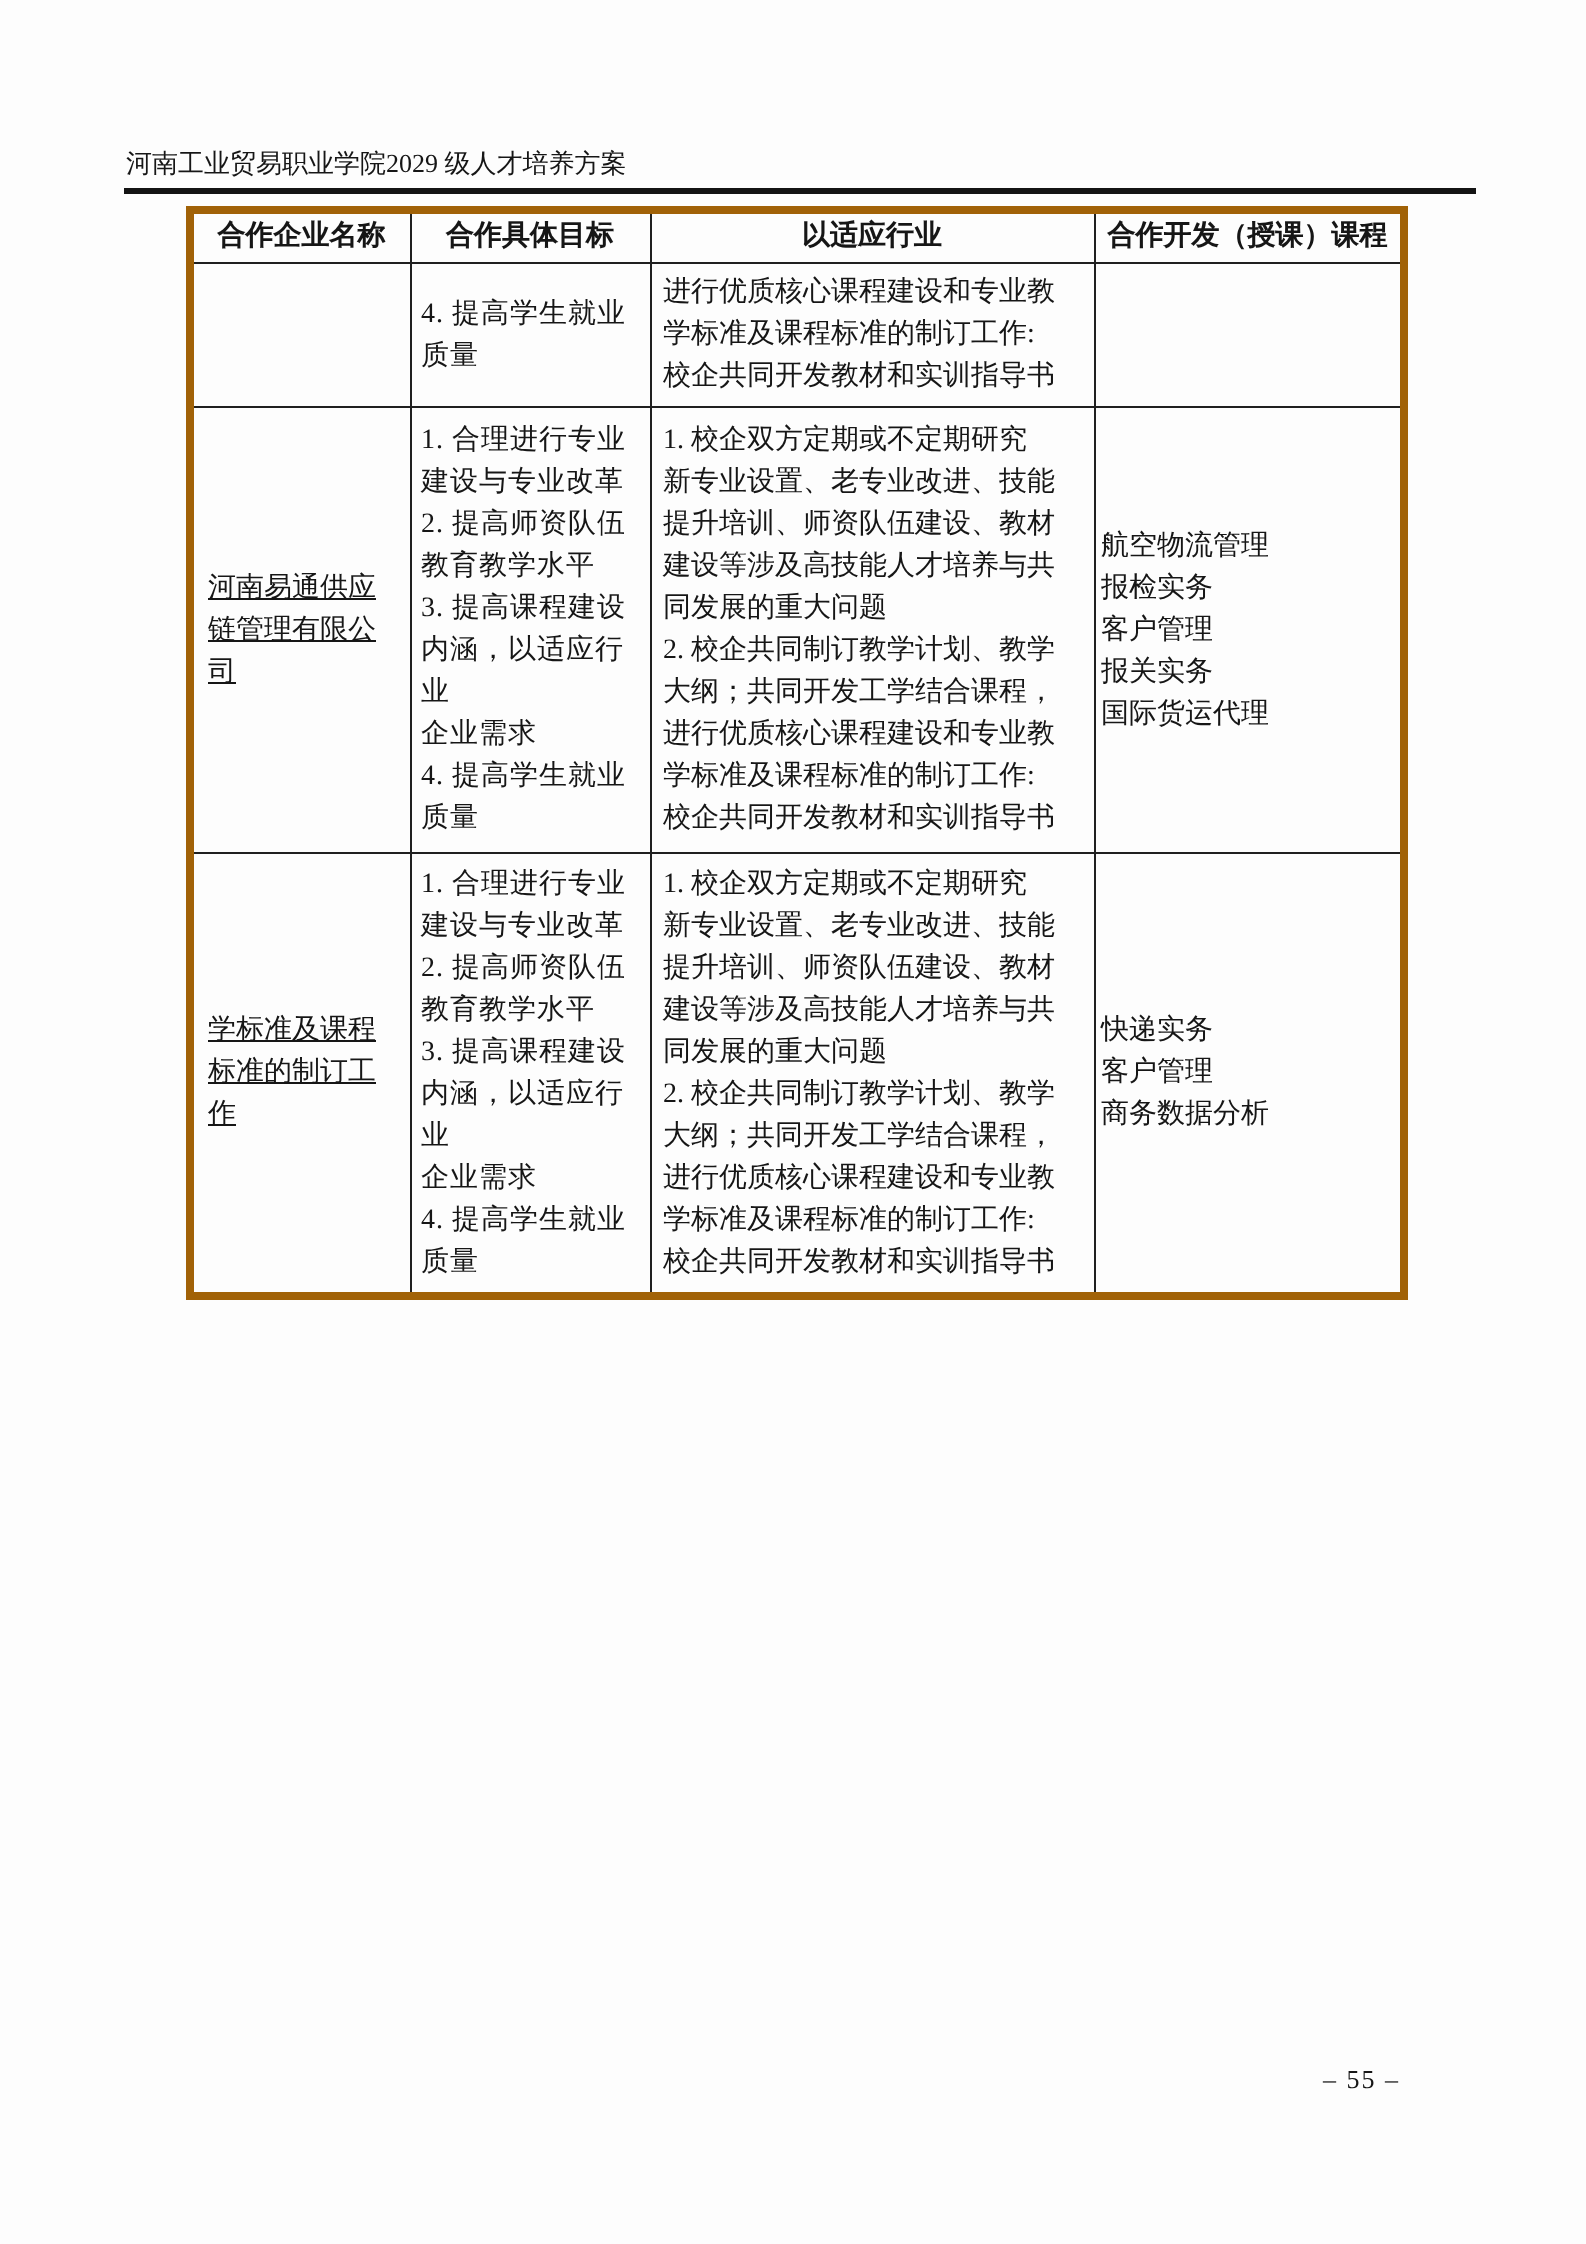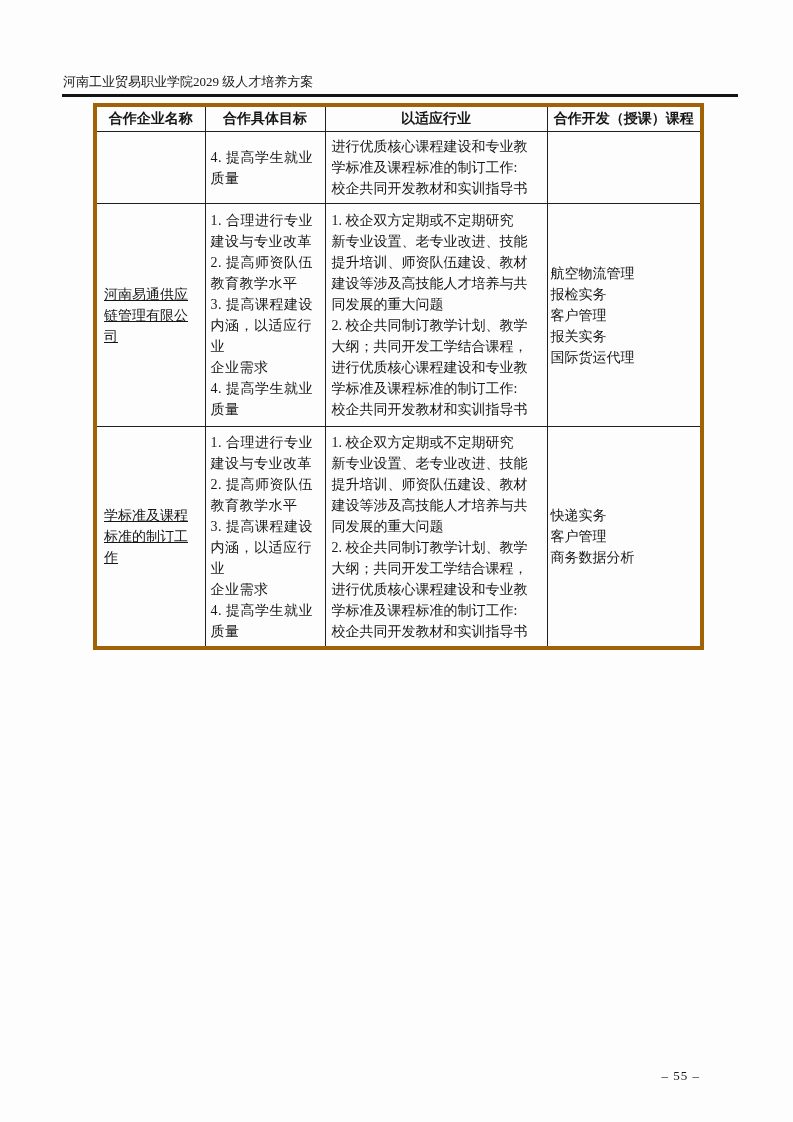--- a/index.html
+++ b/index.html
@@ -82,21 +82,21 @@
   }
   td.c-tasks {
     padding: 4px 6px;
   }
   td.c-courses {
     text-align: center;
     padding: 4px 3px;
   }
   .page-footer {
     position: absolute;
-    top: 1068px;
+    top: 1032px;
     right: 93px;
     font-size: 13px;
     line-height: 16px;
     letter-spacing: 1px;
   }
 </style>
 </head>
 <body>
 
 <div class="page">

